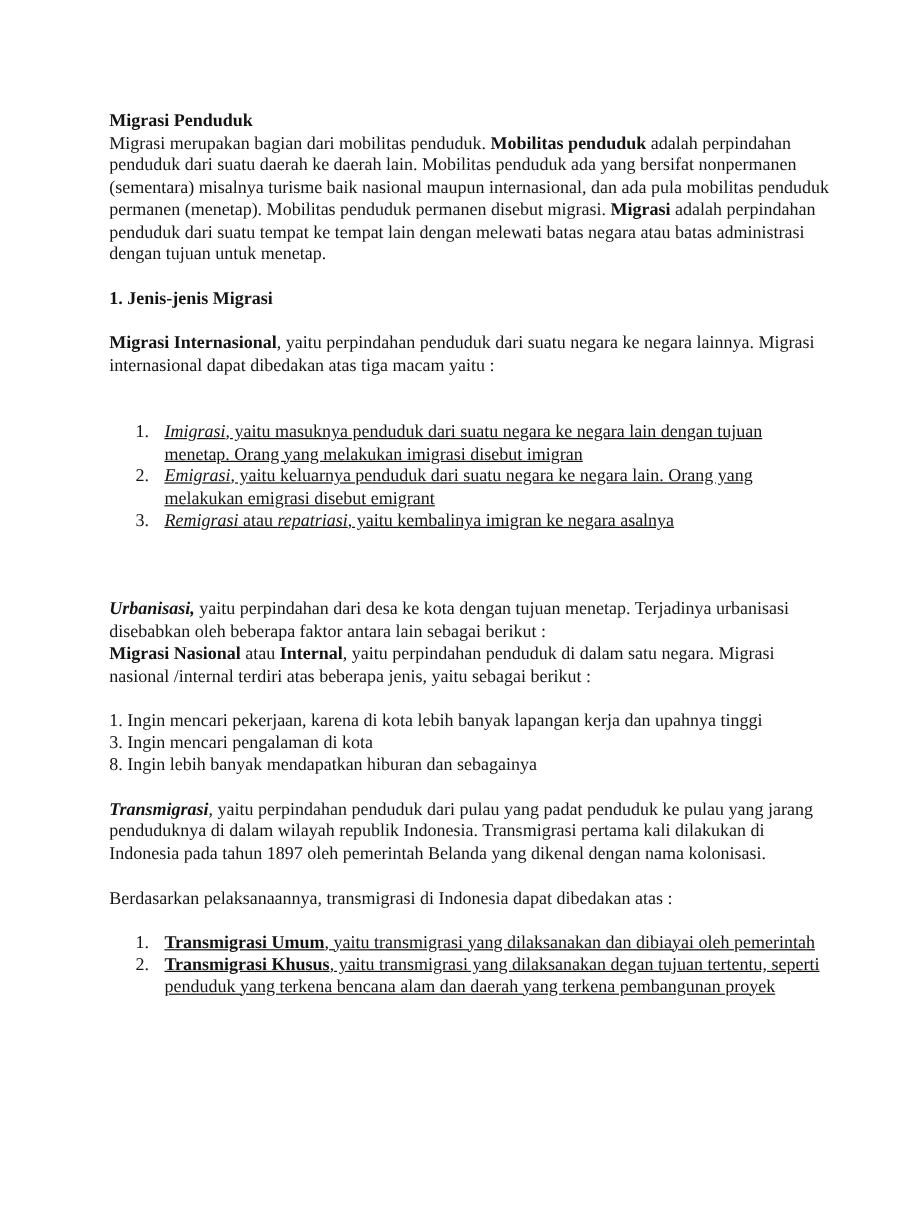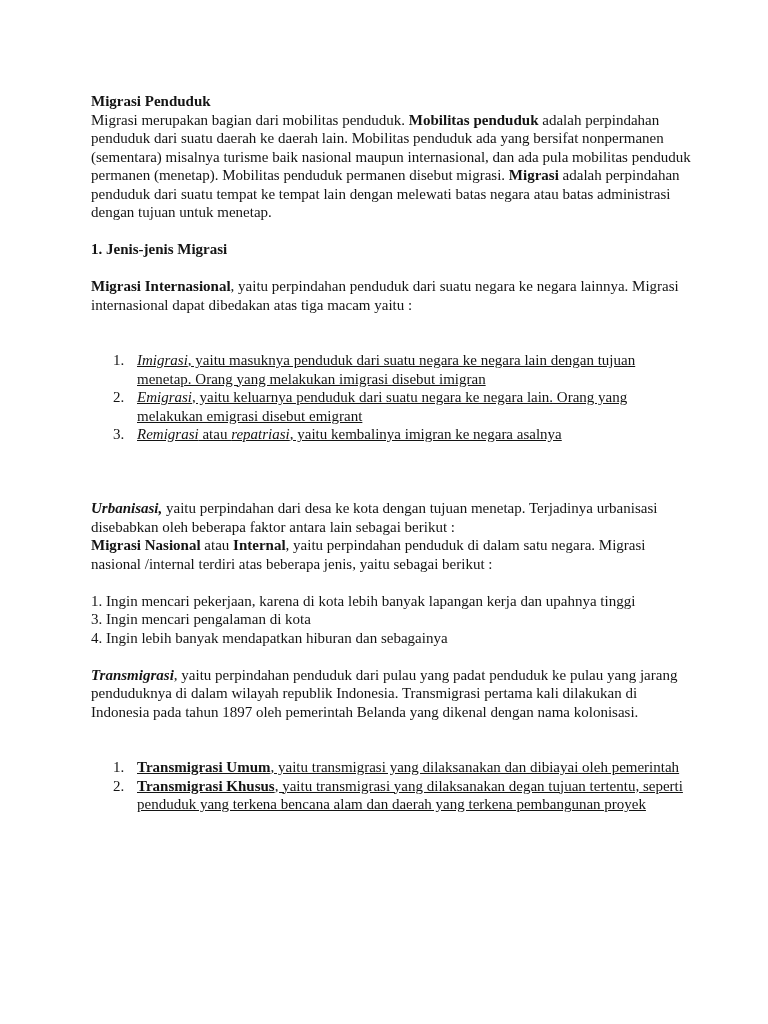--- a/index.html
+++ b/index.html
@@ -74,24 +74,25 @@
           <span class="li-num">3.</span>
           <span class="li-body"><span class="run-i">Remigrasi</span><span class=""> atau </span><span class="run-i">repatriasi</span><span class="">, yaitu kembalinya imigran ke negara asalnya</span></span>
         </div>
       </div>
       <div class="spacer" style="height: 55.5px;"></div>
       <p class="para"><span class="run-b run-i">Urbanisasi,</span><span class=""> yaitu perpindahan dari desa ke kota dengan tujuan menetap. Terjadinya urbanisasi disebabkan oleh beberapa faktor antara lain sebagai berikut :</span></p>
       <p class="para"><span class="run-b ">Migrasi Nasional</span><span class=""> atau </span><span class="run-b ">Internal</span><span class="">, yaitu perpindahan penduduk di dalam satu negara. Migrasi nasional /internal terdiri atas beberapa jenis, yaitu sebagai berikut :</span></p>
       <div class="spacer" style="height: 18.5px;"></div>
       <p class="para">1. Ingin mencari pekerjaan, karena di kota lebih banyak lapangan kerja dan upahnya tinggi</p>
       <p class="para">3. Ingin mencari pengalaman di kota</p>
-      <p class="para">4. Ingin lebih banyak mendapatkan hiburan dan sebagainya</p>
+      <p class="para">8. Ingin lebih banyak mendapatkan hiburan dan sebagainya</p>
       <div class="spacer" style="height: 18.5px;"></div>
       <p class="para"><span class="run-b run-i">Transmigrasi</span><span class="">, yaitu perpindahan penduduk dari pulau yang padat penduduk ke pulau yang jarang penduduknya di dalam wilayah republik Indonesia. Transmigrasi pertama kali dilakukan di Indonesia pada tahun 1897 oleh pemerintah Belanda yang dikenal dengan nama kolonisasi.</span></p>
       <div class="spacer" style="height: 18.5px;"></div>
+      <p class="para"><span class="">Berdasarkan pelaksanaannya, transmigrasi di Indonesia dapat dibedakan atas :</span></p>
       <div class="spacer" style="height: 18.5px;"></div>
       <div class="olist">
         <div class="li">
           <span class="li-num">1.</span>
           <span class="li-body"><span class="run-b ">Transmigrasi Umum</span><span class="">, yaitu transmigrasi yang dilaksanakan dan dibiayai oleh pemerintah</span></span>
         </div>
         <div class="li">
           <span class="li-num">2.</span>
           <span class="li-body"><span class="run-b ">Transmigrasi Khusus</span><span class="">, yaitu transmigrasi yang dilaksanakan degan tujuan tertentu, seperti penduduk yang terkena bencana alam dan daerah yang terkena pembangunan proyek</span></span>
         </div>

